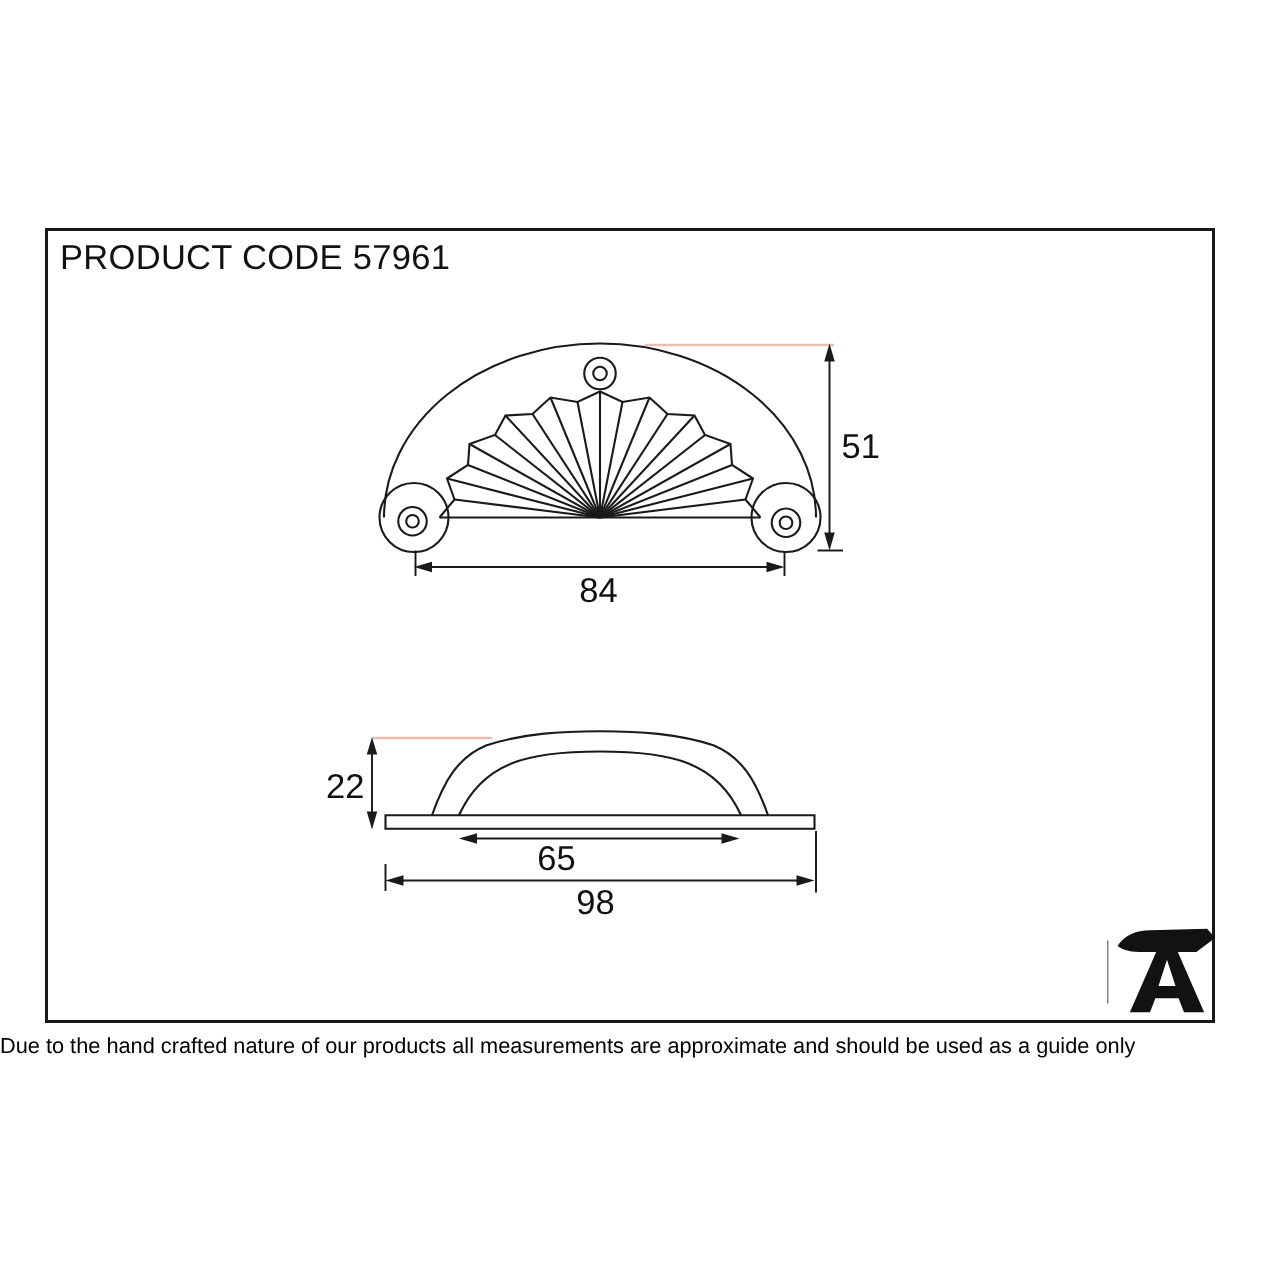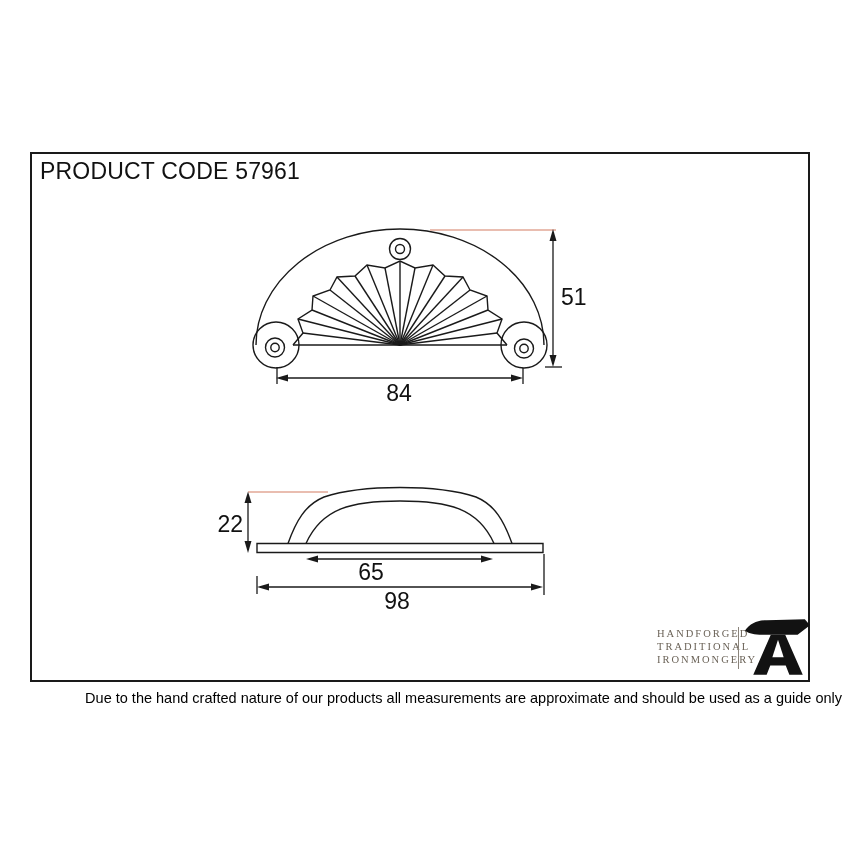--- a/index.html
+++ b/index.html
@@ -28,21 +28,21 @@
     font-family:"Liberation Serif",serif;
     font-size:10.5px;line-height:13px;letter-spacing:2px;
     color:#6b6358;white-space:nowrap;
   }
   .brand-divider{
     position:absolute;left:81px;top:2px;width:1px;height:42px;background:#8a837a;
   }
   .brand-anvil{position:absolute;left:88px;top:-7px;}
   .disclaimer{
     position:absolute;left:0;top:690px;width:842px;
-    text-align:right;font-size:14.5px;color:#000;
+    text-align:left;font-size:14.5px;color:#000;
   }
 </style>
 </head>
 <body>
 
 <div class="frame"></div>
 
 <div class="product-code">PRODUCT CODE 57961</div>
 
 <svg class="drawing" width="842" height="842" viewBox="0 0 842 842">
@@ -137,25 +137,20 @@
       <polygon points="257,587 269,583.5 269,590.5"></polygon>
       <polygon points="543,587 531,583.5 531,590.5"></polygon>
     </g>
     <text x="243" y="532" text-anchor="end">22</text>
     <text x="371" y="580" text-anchor="middle">65</text>
     <text x="397" y="609" text-anchor="middle">98</text>
   </g>
 </svg>
 
 <div class="brand">
-  <div class="brand-lines">
-    <div>HANDFORGED</div>
-    <div>TRADITIONAL</div>
-    <div>IRONMONGERY</div>
-  </div>
   <div class="brand-divider"></div>
   <svg class="brand-anvil" width="66" height="58" viewBox="0 0 64 56">
     <path d="M0,12 C5,5 12,2 21,2 L58,1 L63,7 L51,16 L14,16 C7,16 2,14 0,12 Z" fill="#121212"></path>
     <path d="M25,16 L39,16 L56,55 L43,55 L39.5,46 L24.5,46 L21,55 L8,55 Z" fill="#121212"></path>
     <path d="M32,21 L37.5,38 L26.5,38 Z" fill="#ffffff"></path>
   </svg>
 </div>
 
 <div class="disclaimer">Due to the hand crafted nature of our products all measurements are approximate and should be used as a guide only</div>
 

